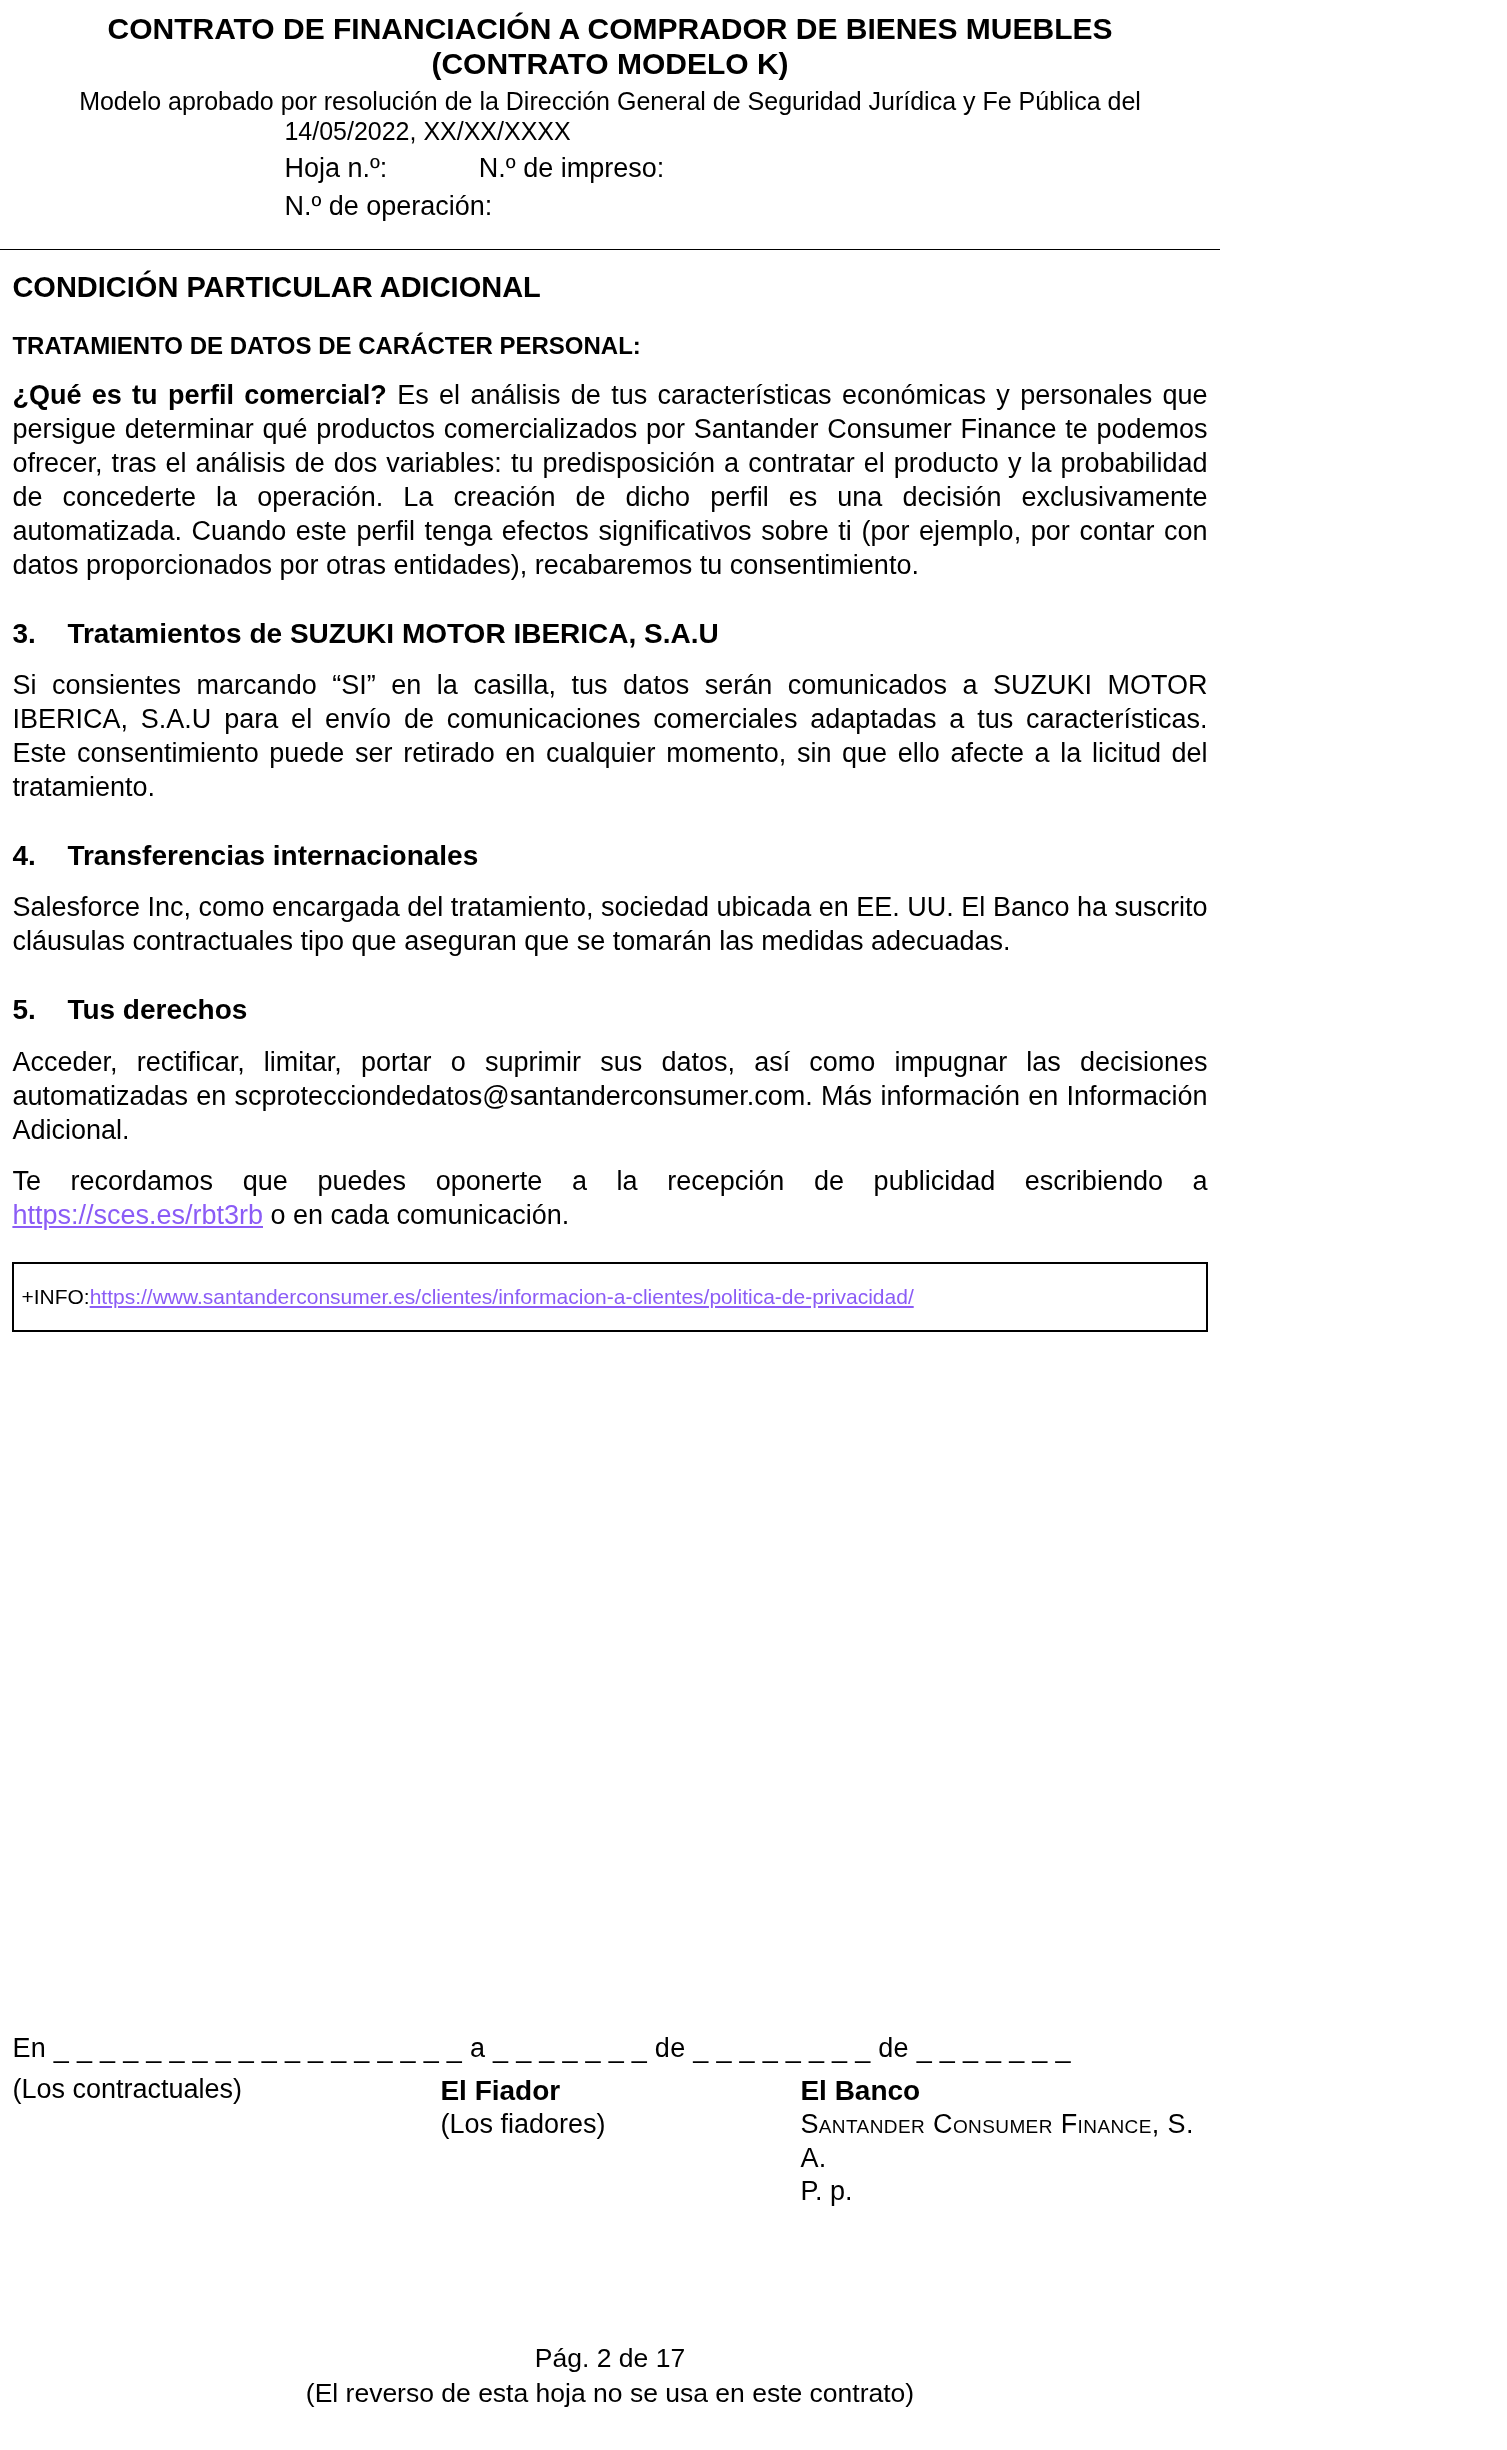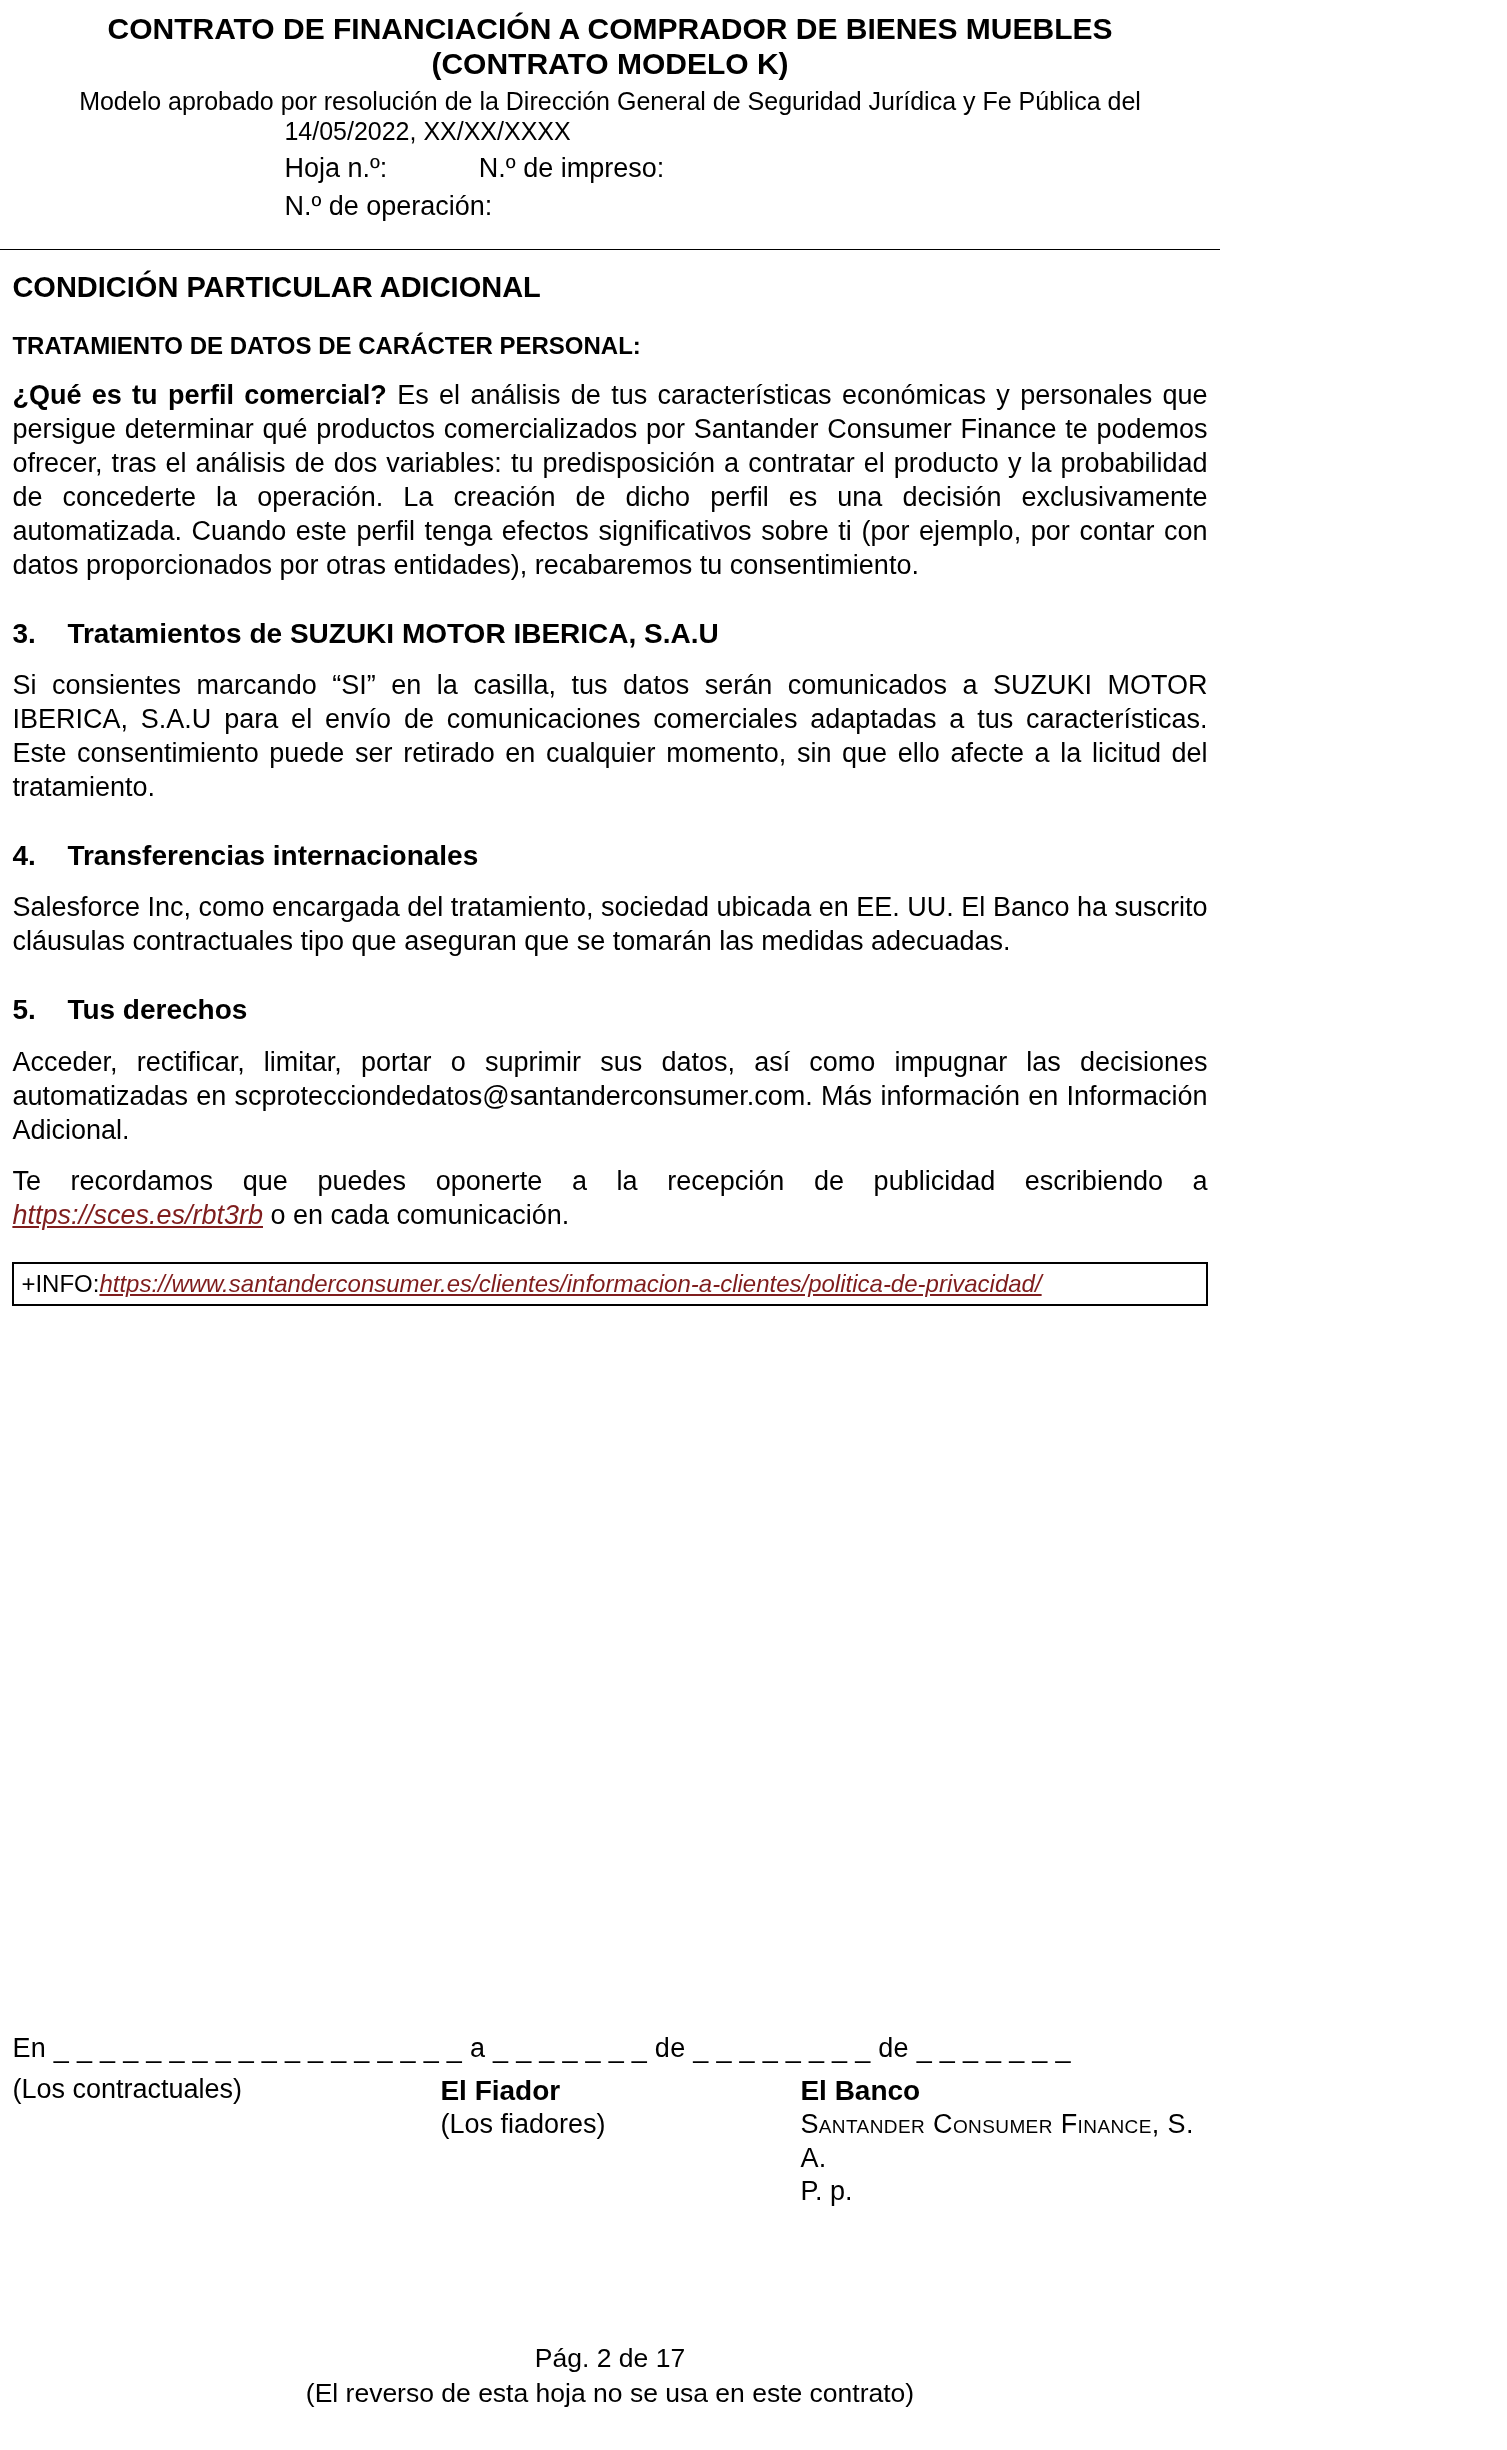--- a/index.html
+++ b/index.html
@@ -49,26 +49,26 @@
   }
   .num-heading {
     display: flex;
     font-weight: bold;
     font-size: 28px;
     margin-top: 35px;
     line-height: 1.2;
   }
   .num-heading .num { width: 55px; flex: none; }
   .opposition { margin-top: 34px; }
-  a.doc-link { color: #7f1d1d; text-decoration: underline; font-style: italic; }
+  a.doc-link { color: #8b5cf6; text-decoration: underline; }
   .info-box {
     border: 2.6px solid #000;
     margin-top: 30px;
-    padding: 3px 7px;
-    font-size: 24px;
+    padding: 16px 7px;
+    font-size: 21px;
     line-height: 34px;
   }
   .flex-spacer { flex: 1 1 auto; }
   .signature { }
   .date-line { font-size: 27px; letter-spacing: 0.3px; white-space: nowrap; }
   .sig-row { display: flex; margin-top: 8.8px; align-items: flex-start; }
   .sig-col1 { width: 428px; flex: none; }
   .sig-col2 { width: 360px; flex: none; }
   .sig-col3 { flex: 1; }
   .sig-title { font-weight: bold; font-size: 28px; line-height: 1.25; }

